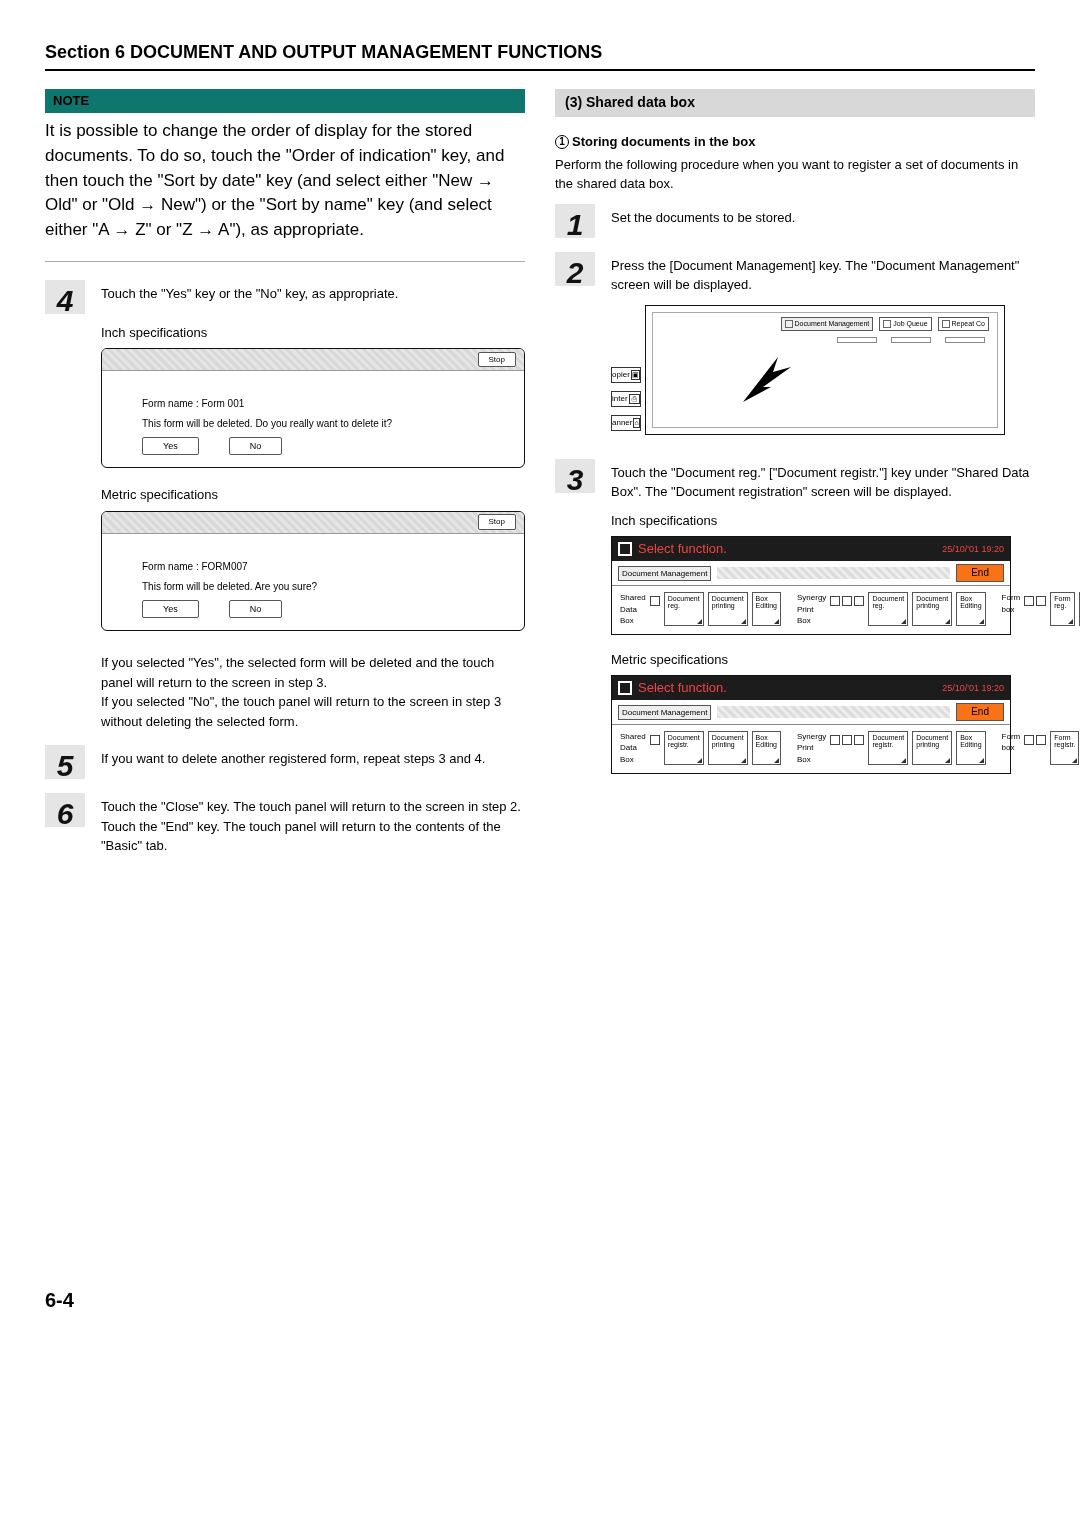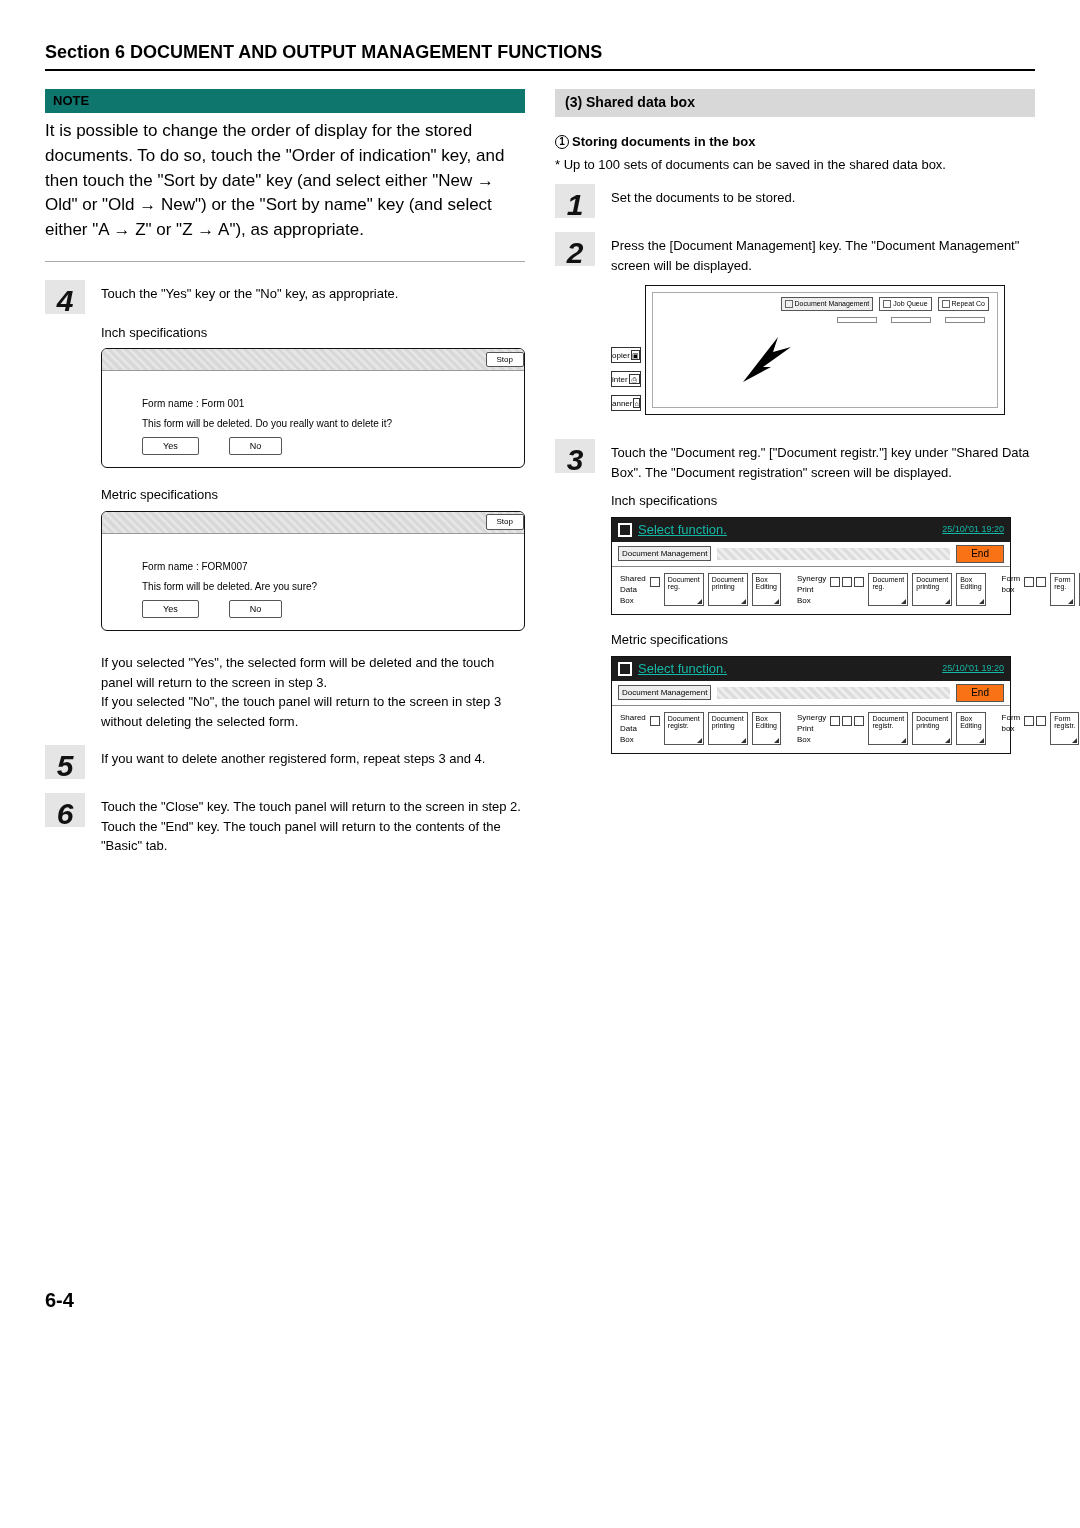--- a/index.html
+++ b/index.html
@@ -81,21 +81,21 @@
       overflow: hidden;
       margin-bottom: 18px;
       background: #fff;
     }
     .panel-header {
       background: repeating-linear-gradient(45deg, #d8d8d8 0 3px, #e5e5e5 3px 6px);
       height: 22px;
       display: flex;
       align-items: center;
       justify-content: flex-end;
-      padding-right: 0;
+      padding-right: 8px;
       border-bottom: 1px solid #999;
     }
     .hd-btn {
       border: 1px solid #555;
       background: #fff;
       font-size: 8px;
       padding: 1px 10px;
       border-radius: 2px;
     }
     .panel-body {
@@ -242,27 +242,26 @@
     }
     .sf-panel {
       margin-left: 56px;
       border: 1px solid #111;
       width: 400px;
       margin-bottom: 16px;
       background: #fff;
     }
     .sf-titlebar {
       background: #1c1c1c;
-      color: #14b8a6;
+      color: #ef4444;
       font-size: 13px;
       padding: 3px 6px;
       display: flex;
       align-items: center;
       justify-content: space-between;
-      text-decoration: underline;
     }
     .sf-titlebar .left {
       display: flex;
       align-items: center;
       gap: 6px;
     }
     .sf-icon {
       width: 14px;
       height: 14px;
       border: 2px solid #fff;
@@ -419,21 +418,21 @@
       </div>
     </div>
   </div>
 
   <div class="col">
     <div class="subhead-bar">(3)  Shared data box</div>
 
     <div class="sub-sub">
       <span class="circled">1</span><span>Storing documents in the box</span>
     </div>
-    <div class="body-text">* Up to 100 sets of documents can be saved in the shared data box.</div>
+    <div class="body-text">Perform the following procedure when you want to register a set of documents in the shared data box.</div>
 
     <div class="step-row">
       <div class="step-num1">1</div>
       <div class="step-body">Set the documents to be stored.</div>
     </div>
 
     <div class="step-row" style="margin-top:14px">
       <div class="step-num1">2</div>
       <div class="step-body">Press the [Document Management] key. The "Document Management" screen will be displayed.</div>
     </div>

